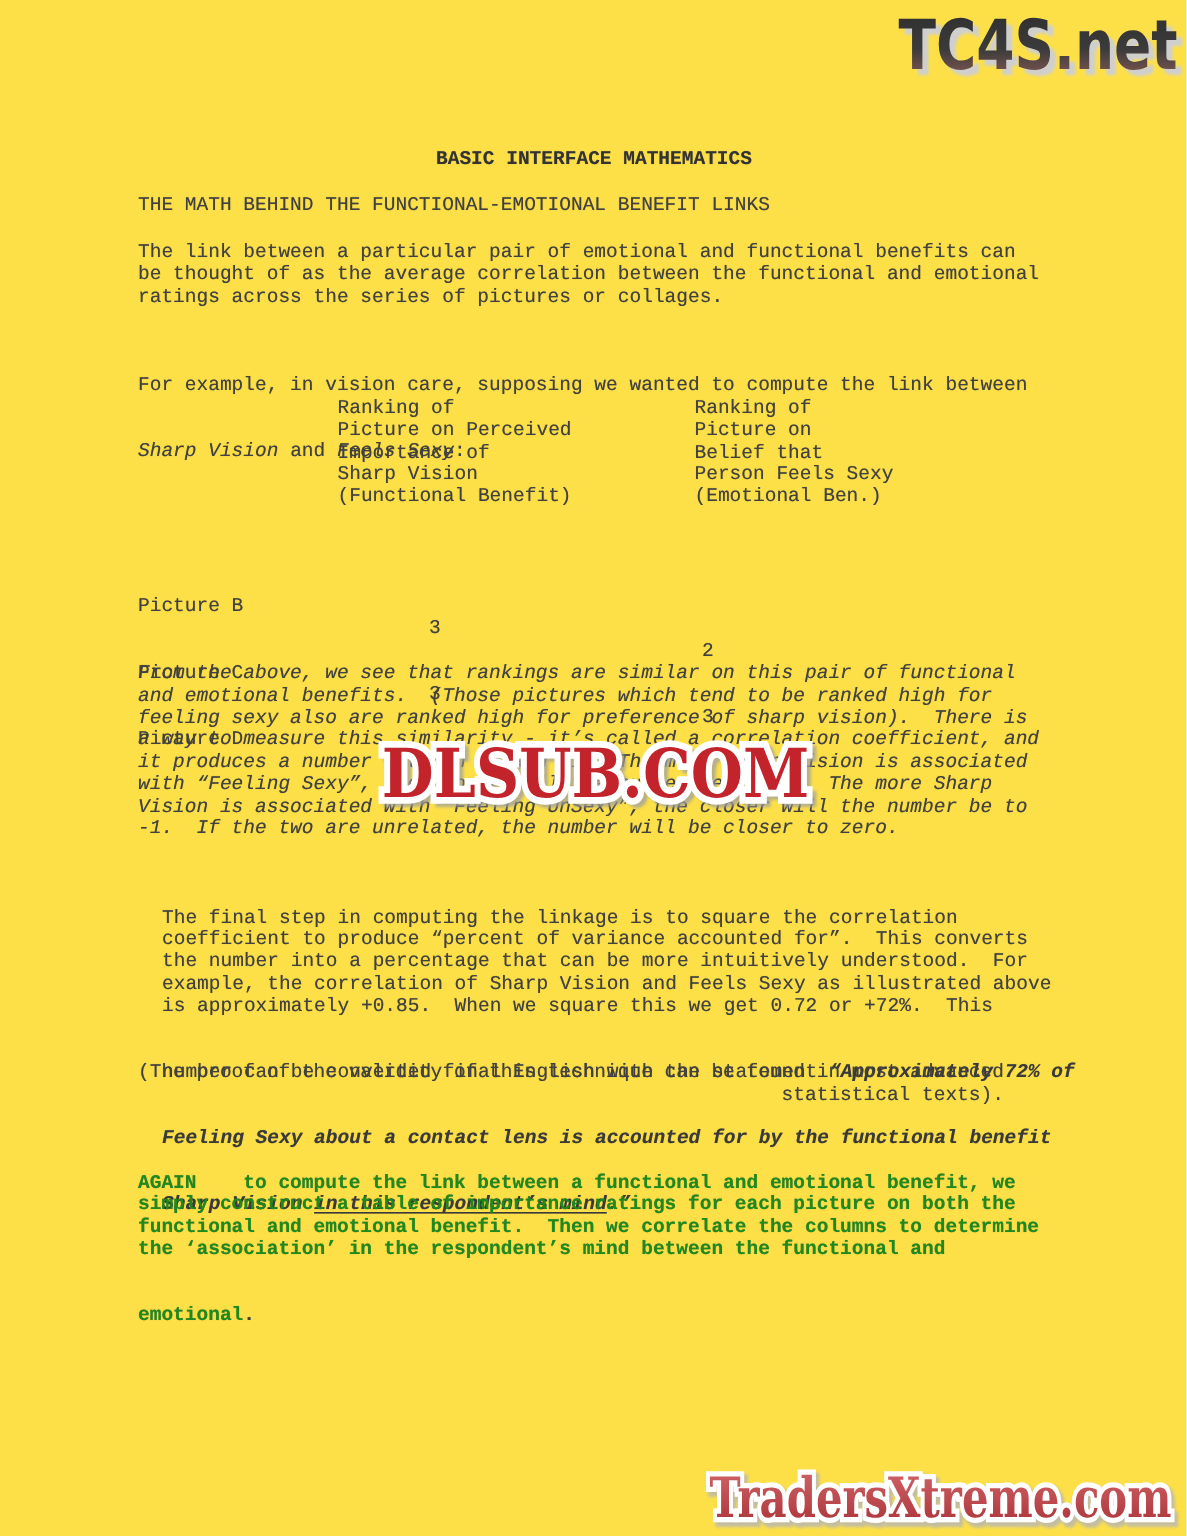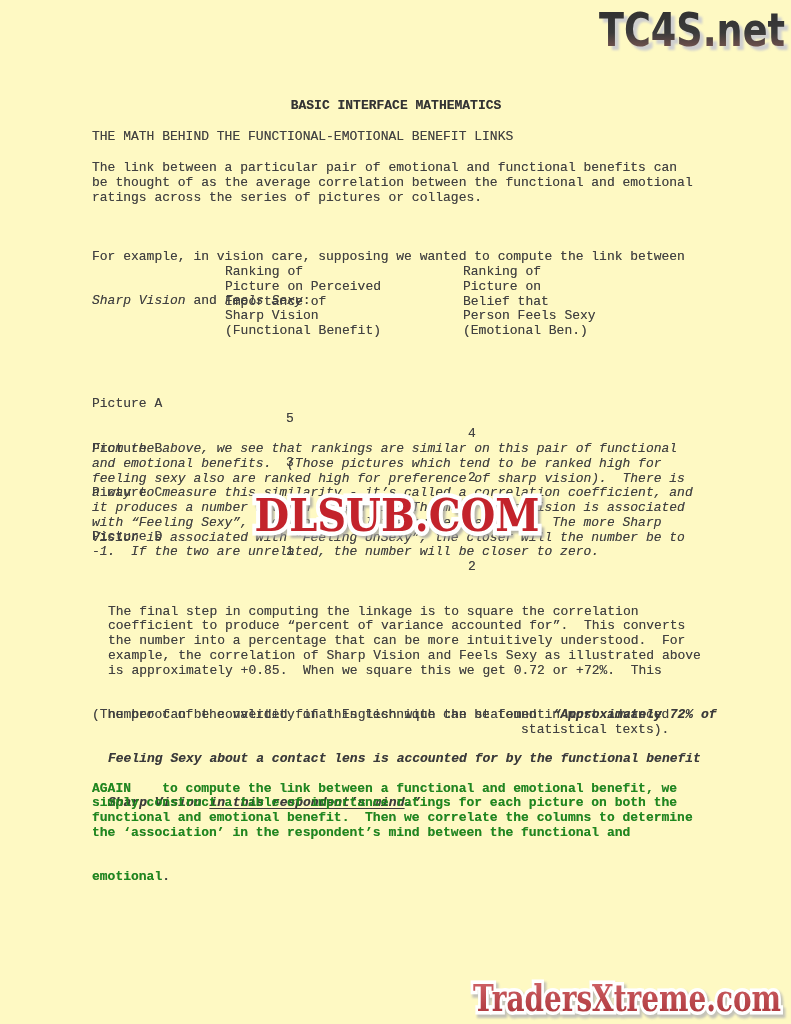--- a/index.html
+++ b/index.html
@@ -1,16 +1,16 @@
 <!DOCTYPE html>
 <html><head>
 <meta charset="utf-8">
 <style>
   html,body{margin:0;padding:0;background:#ffffff;}
-  .page{position:relative;width:791px;height:1024px;background:#fef9c3;overflow:hidden;
+  .page{position:relative;width:791px;height:1024px;background:#fde047;overflow:hidden;
         font-family:"Liberation Mono","DejaVu Sans Mono",monospace;color:#414141;}
   .doc{position:absolute;left:92px;top:0;width:660px;font-size:13px;line-height:14.75px;
        text-shadow:0 0 .5px rgba(65,65,65,.55);}
   .block{position:absolute;white-space:pre;}
   .title{left:0;top:99px;width:608px;text-align:center;font-weight:bold;color:#333333;}
   .subtitle{left:0;top:130px;text-align:center;}
   .para1{left:0;top:161px;}
   .para2{left:0;top:220px;}
   .tblhead{left:0;top:265px;width:560px;height:74px;}
   .tcol1{position:absolute;left:133px;top:0;white-space:pre;}
@@ -75,25 +75,20 @@
 (Functional Benefit)</div>
       <div class="tcol2">Ranking of
 Picture on
 Belief that
 Person Feels Sexy
 (Emotional Ben.)</div>
     </div>
 
     <div class="block tblrows">
       <div class="trow">
-        <span class="lbl">Picture A</span>
-        <span class="fval">5</span>
-        <span class="eval">4</span>
-      </div>
-      <div class="trow">
         <span class="lbl">Picture B</span>
         <span class="fval">3</span>
         <span class="eval">2</span>
       </div>
       <div class="trow">
         <span class="lbl">Picture C</span>
         <span class="fval">3</span>
         <span class="eval">3</span>
       </div>
       <div class="trow">

